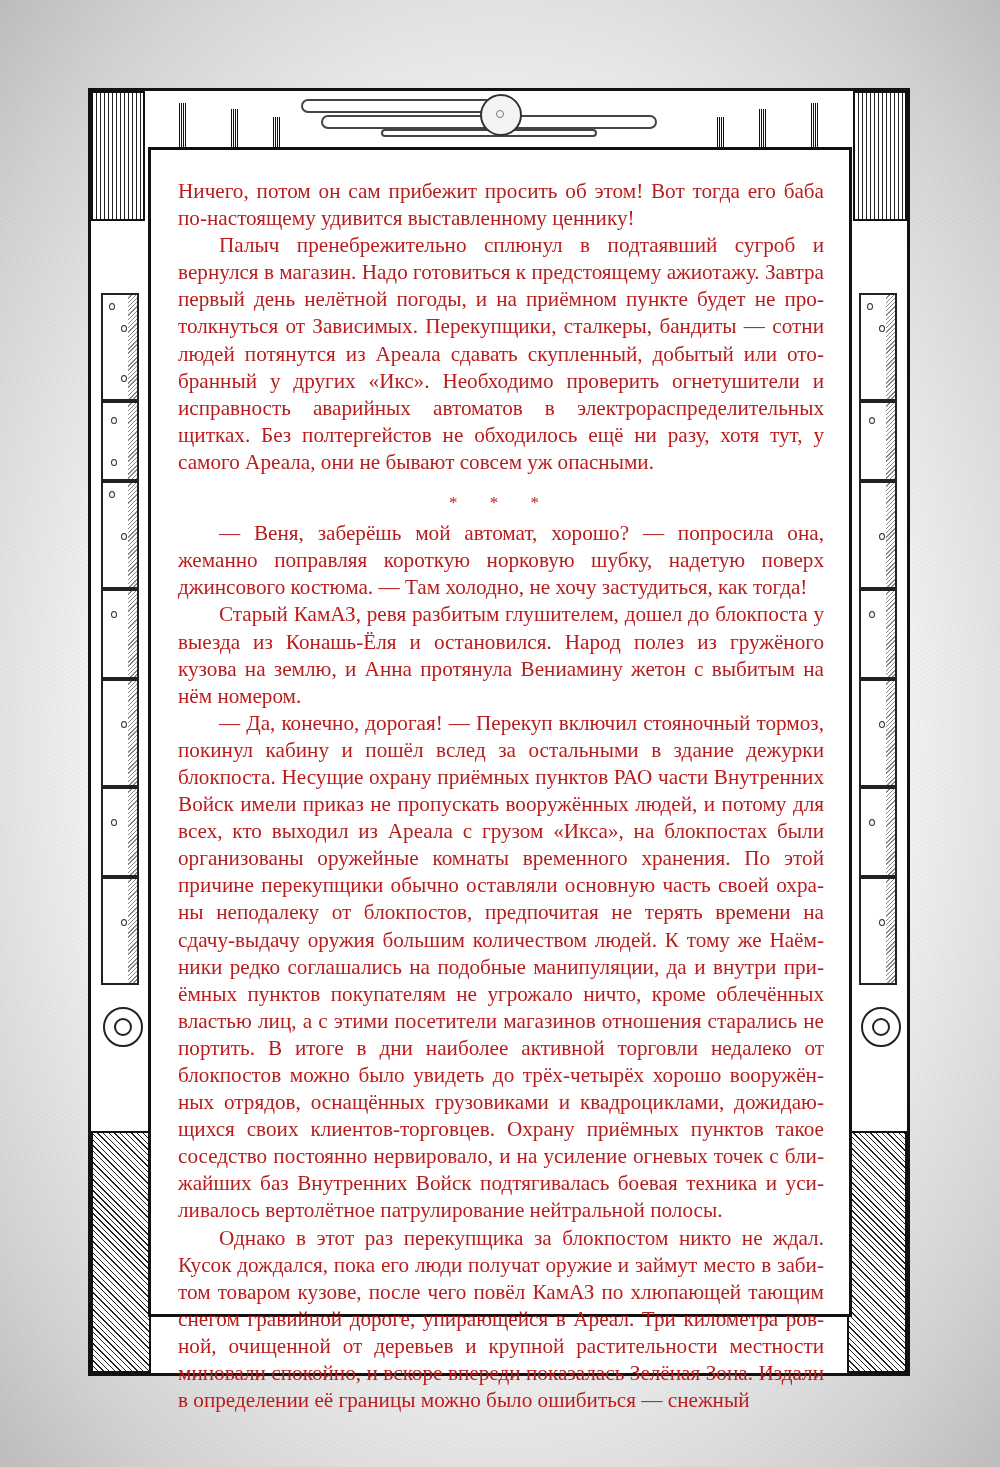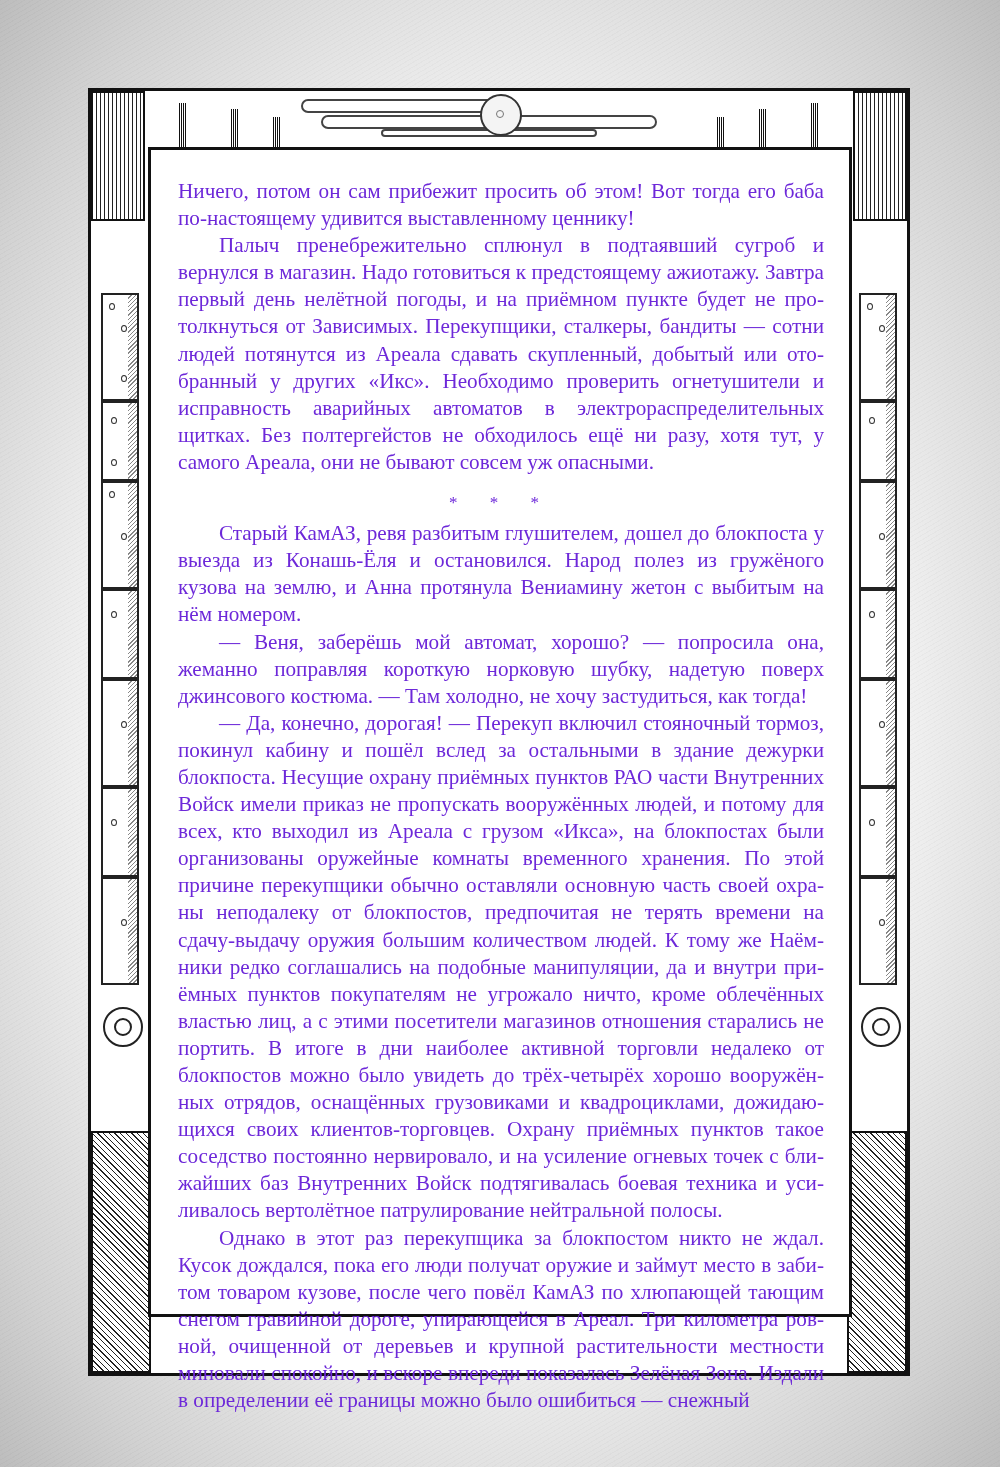--- a/index.html
+++ b/index.html
@@ -68,21 +68,21 @@
   .page-number {
     position: absolute; left: 0; right: 0; top: 12px; text-align: center;
     font-family: "DejaVu Serif", serif; font-size: 19px; color: #111;
   }
   .text-box {
     position: absolute; left: 148px; top: 147px; width: 704px; height: 1170px;
     border: 3px solid #111; box-sizing: border-box; background: #fff;
   }
   .text-col {
     position: absolute; left: 27px; right: 25px; top: 28px;
-    font-size: 21.2px; line-height: 27.1px; color: #6d28d9;
+    font-size: 21.2px; line-height: 27.1px; color: #b91c1c;
     text-align: justify; hyphens: manual;
   }
   .text-col p { margin: 0; }
   .indent { text-indent: 41px; }
   .sep { text-align: center; letter-spacing: 14px; margin: 13px 0 4px !important; font-size: 17px; }
 </style>
 </head>
 <body>
 
 <div class="brushed"></div>
@@ -162,18 +162,18 @@
   <div class="pipe-section" style="left:0; right:auto; width:60px; top:1040px; bottom:0;"></div>
   <div class="pipe-section" style="right:0; left:auto; width:60px; top:1040px; bottom:0;"></div>
 
 </div>
 
 <div class="text-box">
   <div class="text-col">
     <p>Ничего, потом он сам прибежит просить об этом! Вот тогда его баба по-настоящему удивится выставленному ценнику!</p>
     <p class="indent">Палыч пренебрежительно сплюнул в подтаявший сугроб и вернул­ся в магазин. Надо готовиться к предстоящему ажиотажу. Завтра первый день нелётной погоды, и на приёмном пункте будет не про­толкнуться от Зависимых. Перекупщики, сталкеры, бандиты — сотни людей потянутся из Ареала сдавать скупленный, добытый или ото­бранный у других «Икс». Необходимо проверить огнетушители и исправность аварийных автоматов в электрораспределительных щитках. Без полтергейстов не обходилось ещё ни разу, хотя тут, у самого Ареала, они не бывают совсем уж опасными.</p>
     <p class="sep">* * *</p>
+    <p class="indent">— Веня, заберёшь мой автомат, хорошо? — попросила она, жеманно поправляя короткую норковую шубку, надетую поверх джинсового костюма. — Там холодно, не хочу застудиться, как тогда!</p>
     <p class="indent">Старый КамАЗ, ревя разбитым глушителем, дошел до блокпоста у выезда из Конашь-Ёля и остановился. Народ полез из гружёного кузова на землю, и Анна протянула Вениамину жетон с выбитым на нём номером.</p>
-    <p class="indent">— Веня, заберёшь мой автомат, хорошо? — попросила она, жеманно поправляя короткую норковую шубку, надетую поверх джинсового костюма. — Там холодно, не хочу застудиться, как тогда!</p>
     <p class="indent">— Да, конечно, дорогая! — Перекуп включил стояночный тормоз, покинул кабину и пошёл вслед за остальными в здание дежурки блокпоста. Несущие охрану приёмных пунктов РАО части Внутренних Войск имели приказ не пропускать вооружённых людей, и потому для всех, кто выходил из Ареала с грузом «Икса», на блокпостах были организованы оружейные комнаты временного хранения. По этой причине перекупщики обычно оставляли основную часть своей охра­ны неподалеку от блокпостов, предпочитая не терять времени на сдачу-выдачу оружия большим количеством людей. К тому же Наём­ники редко соглашались на подобные манипуляции, да и внутри при­ёмных пунктов покупателям не угрожало ничто, кроме облечённых властью лиц, а с этими посетители магазинов отношения старались не портить. В итоге в дни наиболее активной торговли недалеко от блокпостов можно было увидеть до трёх-четырёх хорошо вооружён­ных отрядов, оснащённых грузовиками и квадроциклами, дожидаю­щихся своих клиентов-торговцев. Охрану приёмных пунктов такое соседство постоянно нервировало, и на усиление огневых точек с бли­жайших баз Внутренних Войск подтягивалась боевая техника и уси­ливалось вертолётное патрулирование нейтральной полосы.</p>
     <p class="indent">Однако в этот раз перекупщика за блокпостом никто не ждал. Кусок дождался, пока его люди получат оружие и займут место в заби­том товаром кузове, после чего повёл КамАЗ по хлюпающей тающим снегом гравийной дороге, упирающейся в Ареал. Три километра ров­ной, очищенной от деревьев и крупной растительности местности миновали спокойно, и вскоре впереди показалась Зелёная Зона. Изда­ли в определении её границы можно было ошибиться — снежный</p>
   </div>
 </div>
 
 </body></html>

